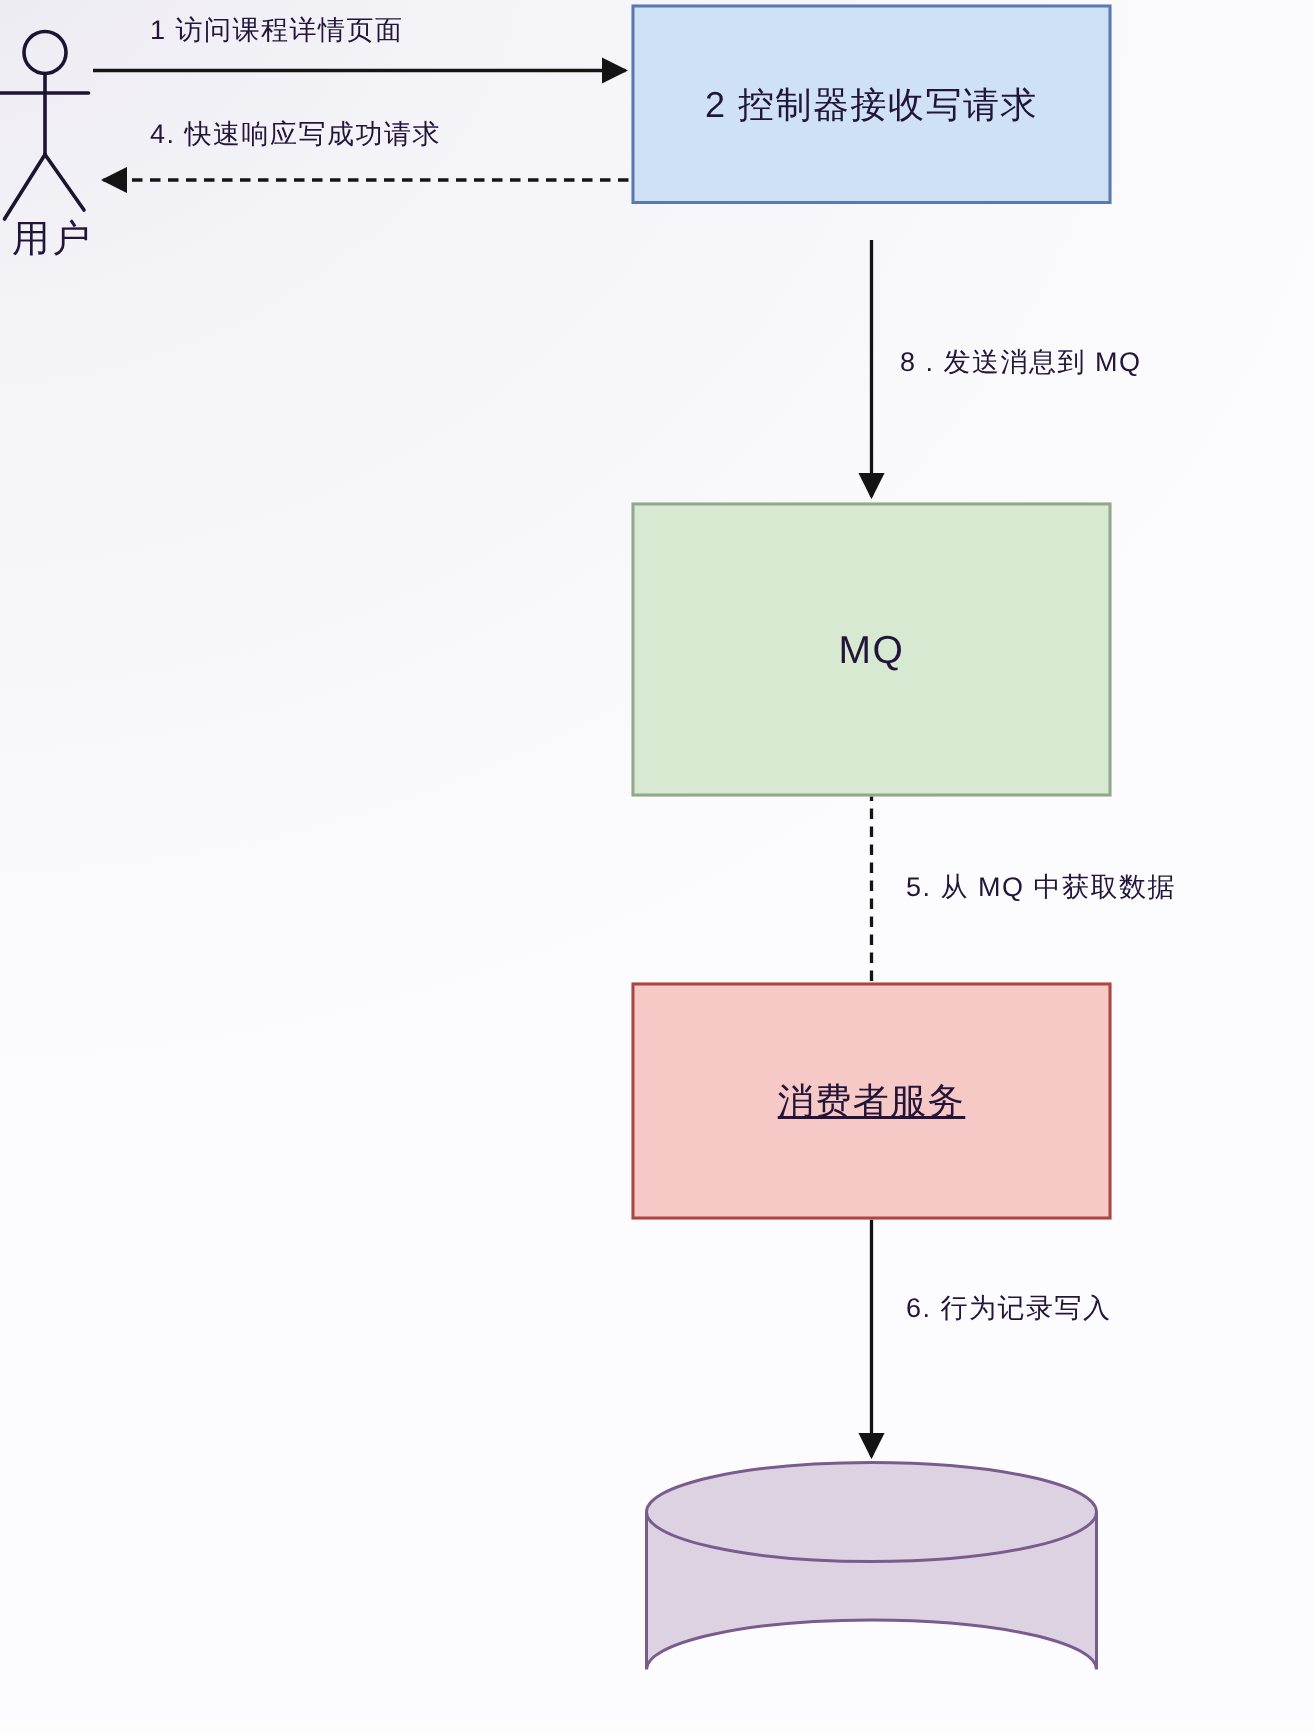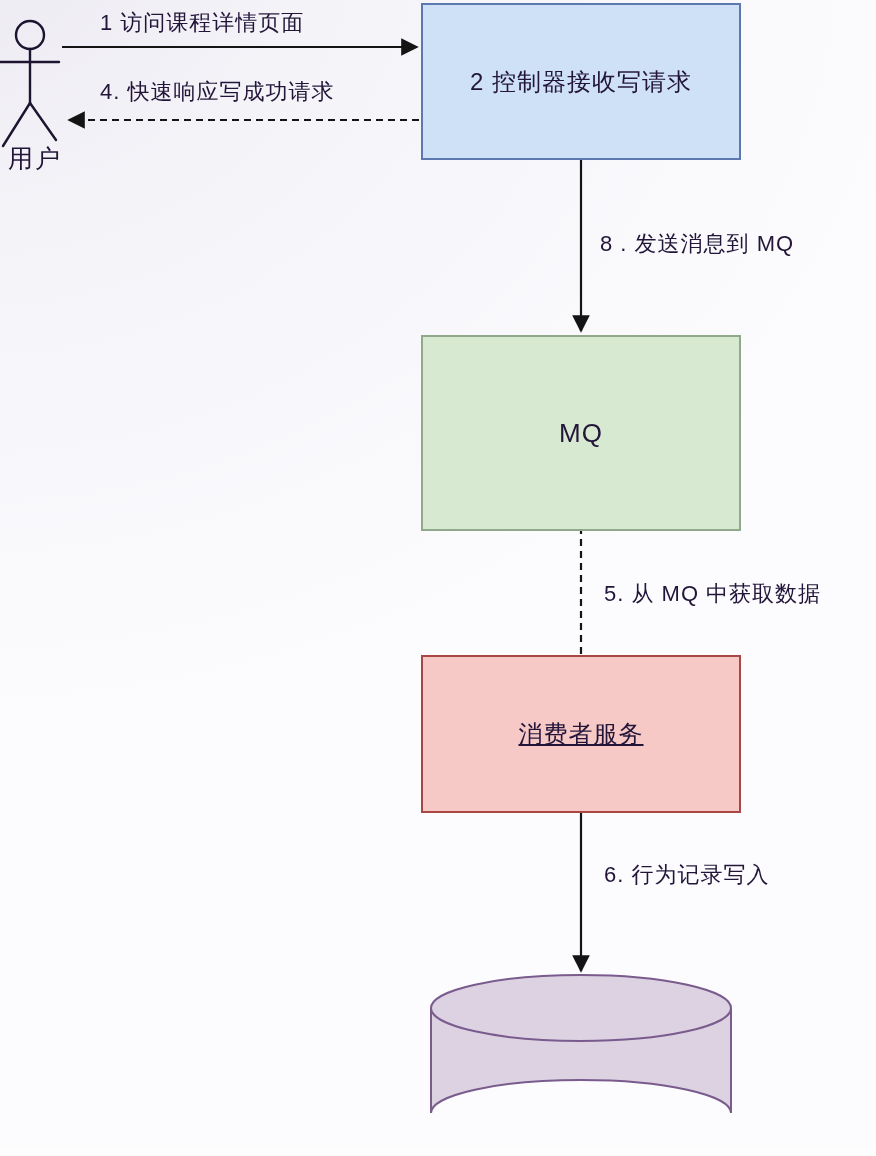--- a/index.html
+++ b/index.html
@@ -14,30 +14,30 @@
   .layer{position:absolute;left:0;top:0;}
   .node{
     position:absolute;
     box-sizing:border-box;
     display:flex;align-items:center;justify-content:center;
     font-size:24px;
     color:#221539;
     border:2px solid transparent;
     letter-spacing:1px;
   }
-  .node-controller{left:421px;top:3px;width:320px;height:157px;background:#cfe1f6;border-color:#5b79ae;}
+  .node-controller{left:421px;top:3px;width:320px;height:133px;background:#cfe1f6;border-color:#5b79ae;}
   .node-mq{left:421px;top:335px;width:320px;height:196px;background:#d8e9d2;border-color:#8fa98a;font-size:26px;}
   .node-consumer{left:421px;top:655px;width:320px;height:158px;background:#f7c9c6;border-color:#a84744;text-decoration:underline;}
   .mysql-label{
     position:absolute;left:431px;top:1077px;width:300px;
     text-align:center;font-size:27px;color:#221539;letter-spacing:1px;
   }
   .elabel{
     position:absolute;
-    font-size:22px;color:#221539;
+    font-size:18px;color:#221539;
     white-space:nowrap;letter-spacing:1px;
   }
   .elabel-1{left:100px;top:8px;}
   .elabel-4{left:100px;top:77px;}
   .elabel-3{left:600px;top:229px;}
   .elabel-5{left:604px;top:579px;}
   .elabel-6{left:604px;top:860px;text-align:center;}
   .actor-label{
     position:absolute;left:8px;top:142px;
     font-size:25px;color:#221539;letter-spacing:2px;

